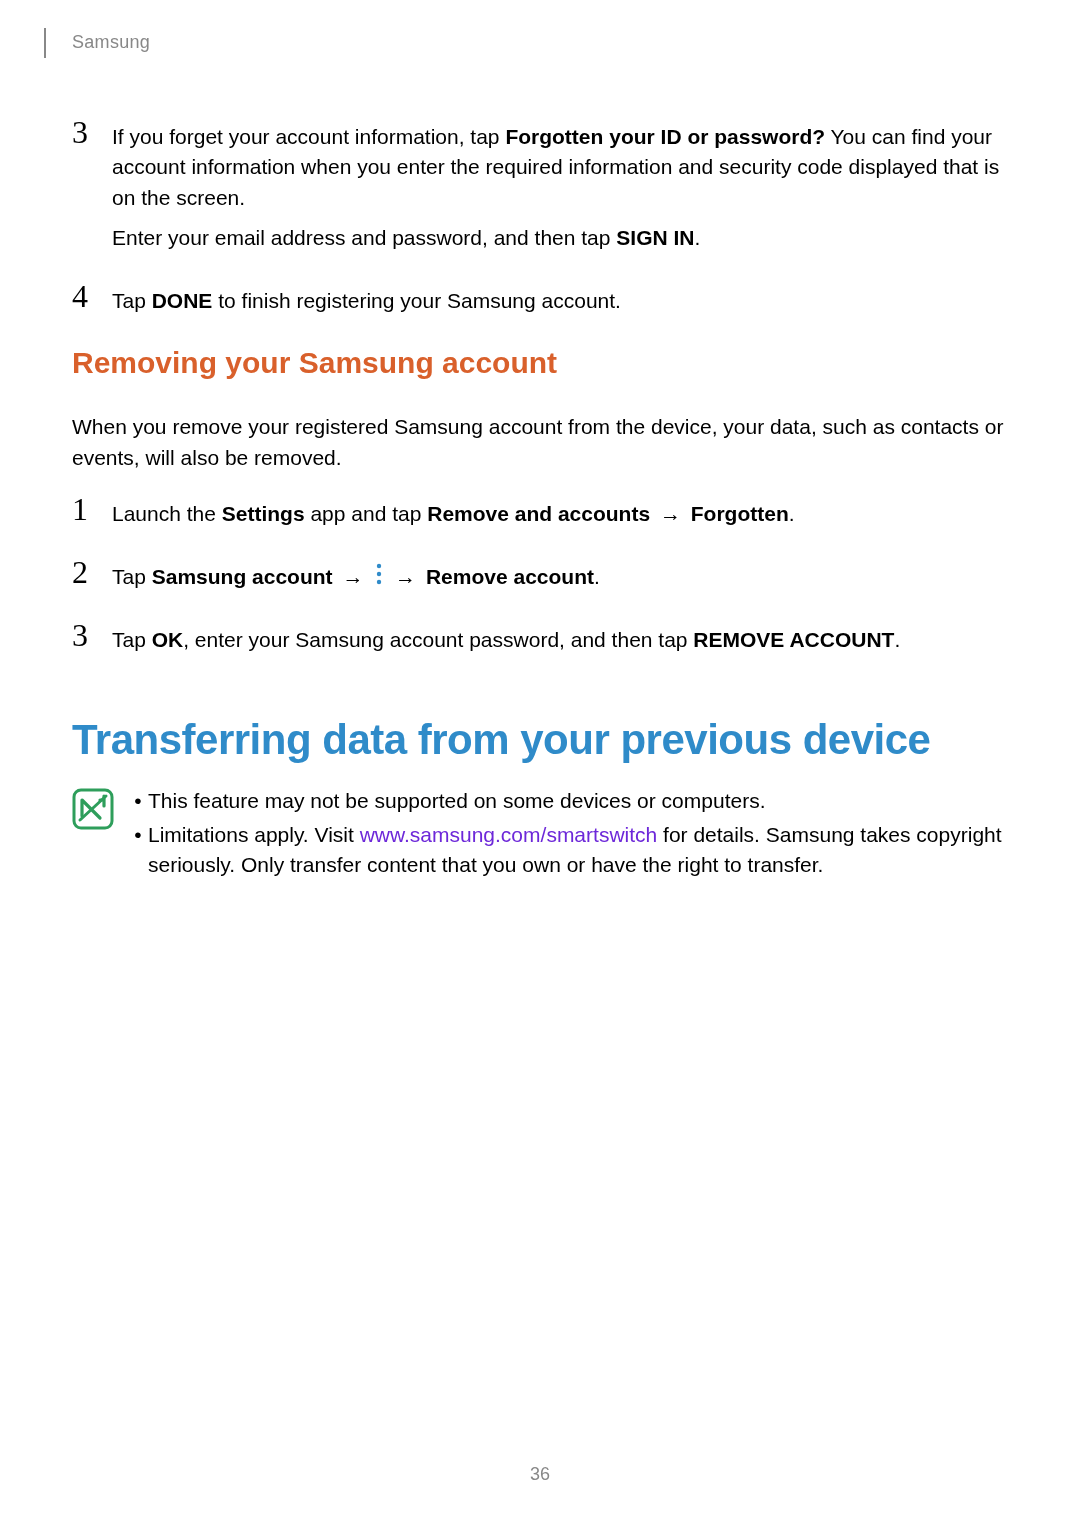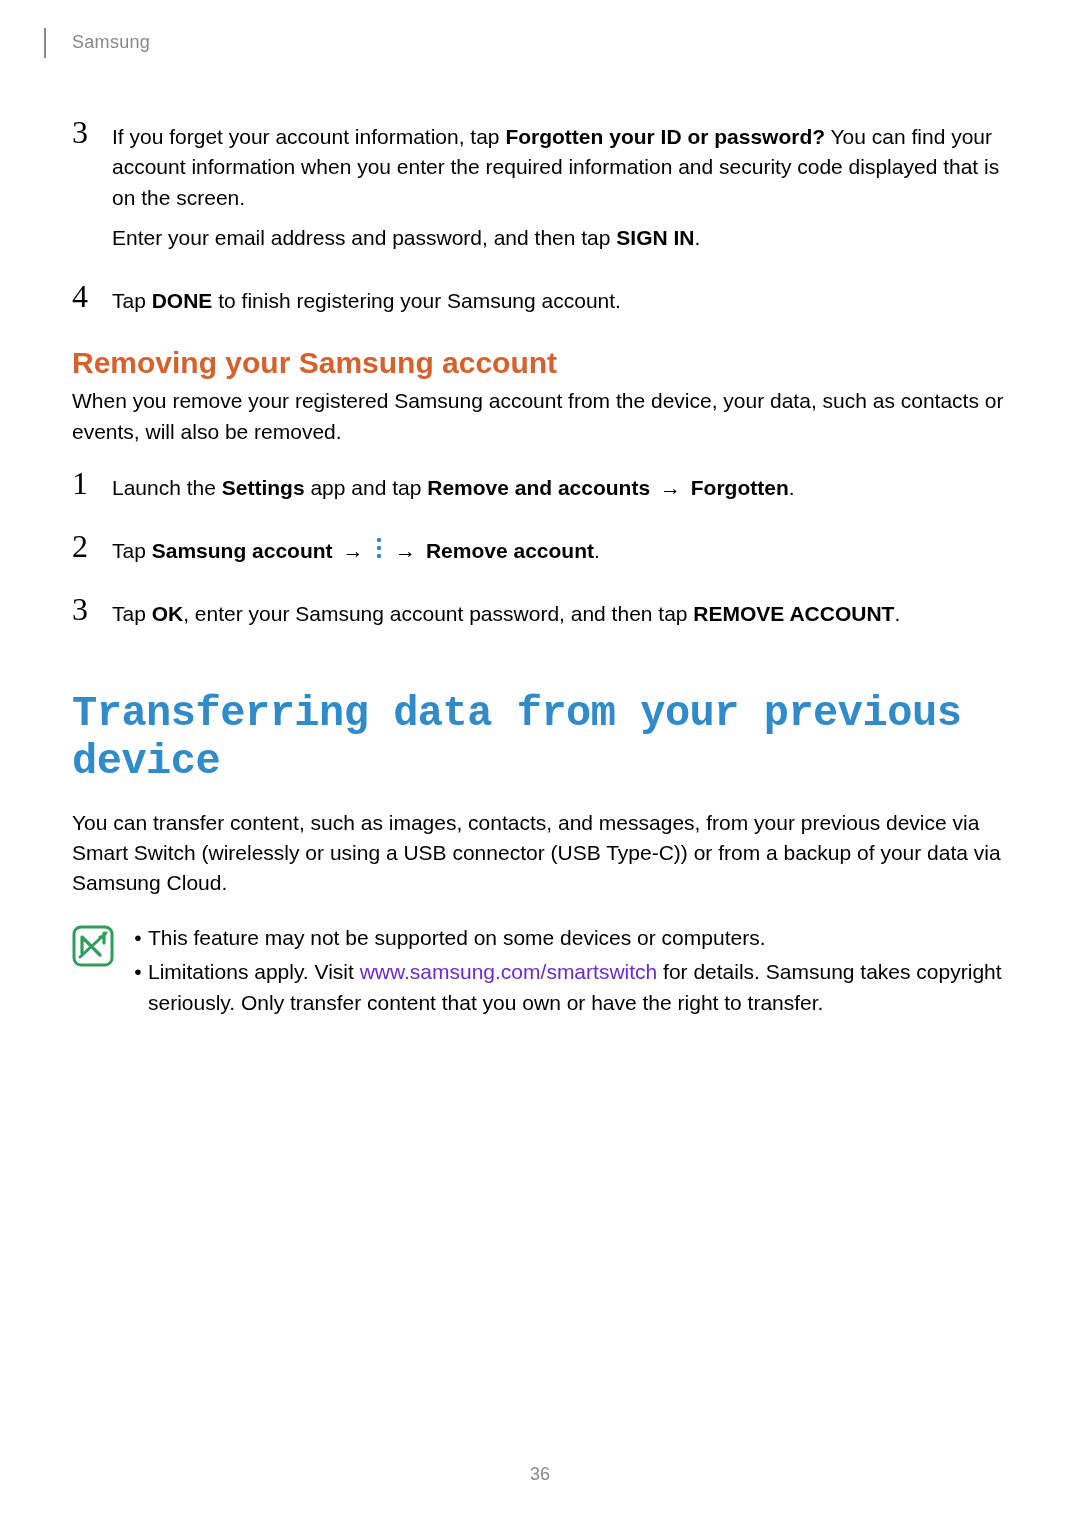--- a/index.html
+++ b/index.html
@@ -61,21 +61,21 @@
       margin-top: 10px;
     }
     .bold {
       font-weight: 700;
     }
     .section-heading {
       font-size: 30px;
       font-weight: 700;
       color: #d9602b;
       margin-top: 30px;
-      margin-bottom: 6px;
+      margin-bottom: 32px;
     }
     .para {
       font-size: 21px;
       line-height: 1.45;
       margin-bottom: 24px;
     }
     .arrow {
       padding: 0 4px;
     }
     .inline-icon {
@@ -83,21 +83,20 @@
       vertical-align: middle;
       margin: 0 2px;
     }
     .main-heading {
       font-size: 42px;
       font-weight: 700;
       color: #2f8bc9;
       margin-top: 60px;
       margin-bottom: 22px;
       letter-spacing: -0.5px;
-      font-family: Liberation Mono, monospace;
     }
     .note-block {
       display: flex;
       align-items: flex-start;
       margin-top: 14px;
     }
     .note-icon {
       flex-shrink: 0;
       width: 42px;
       height: 42px;
@@ -194,21 +193,20 @@
     <div class="numbered-item">
       <div class="num">3</div>
       <div class="body">
         <p>
           <span>Tap </span><span class="bold">OK</span><span>, enter your Samsung account password, and then tap </span><span class="bold">REMOVE ACCOUNT</span><span>.</span>
         </p>
       </div>
     </div>
 
     <h1 class="main-heading">Transferring data from your previous device</h1>
-    <p class="para">You can transfer content, such as images, contacts, and messages, from your previous device via Smart Switch (wirelessly or using a USB connector (USB Type-C)) or from a backup of your data via Samsung Cloud.</p>
 
     <div class="note-block">
       <div class="note-icon">
         <svg width="42" height="42" viewBox="0 0 42 42">
           <rect x="2" y="2" width="38" height="38" rx="7" ry="7" fill="none" stroke="#2e9e5b" stroke-width="3"></rect>
           <path d="M10 28 L10 12 L28 30 M28 12 L32 12 M32 8 L32 18" stroke="#2e9e5b" stroke-width="3.2" fill="none" stroke-linecap="round" stroke-linejoin="round"></path>
           <path d="M8 32 L34 8" stroke="#2e9e5b" stroke-width="3" stroke-linecap="round"></path>
         </svg>
       </div>
       <ul class="note-list">

